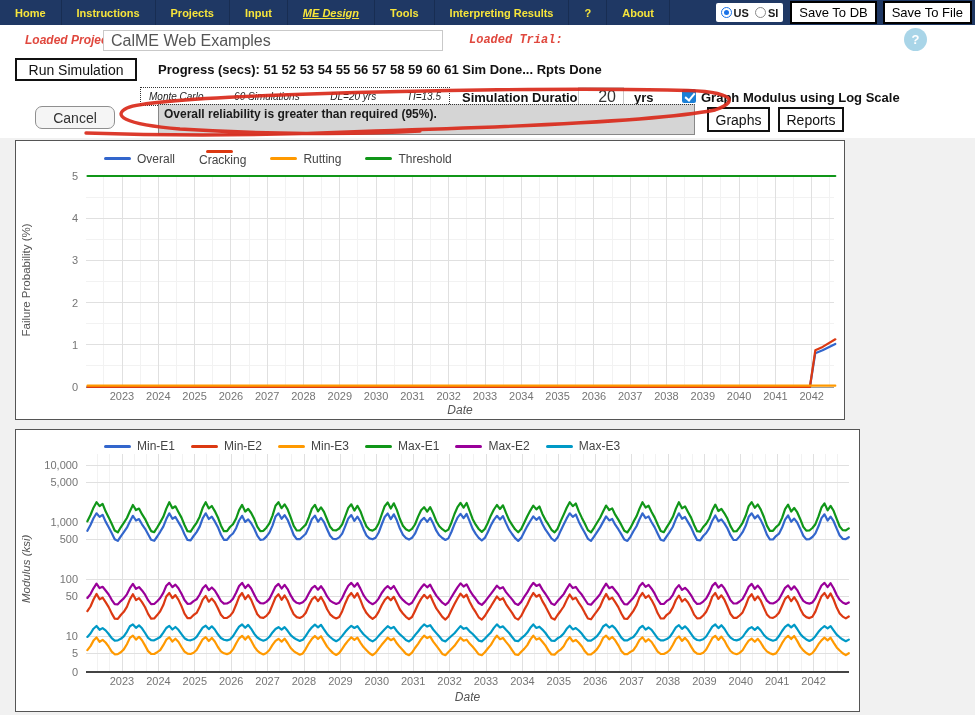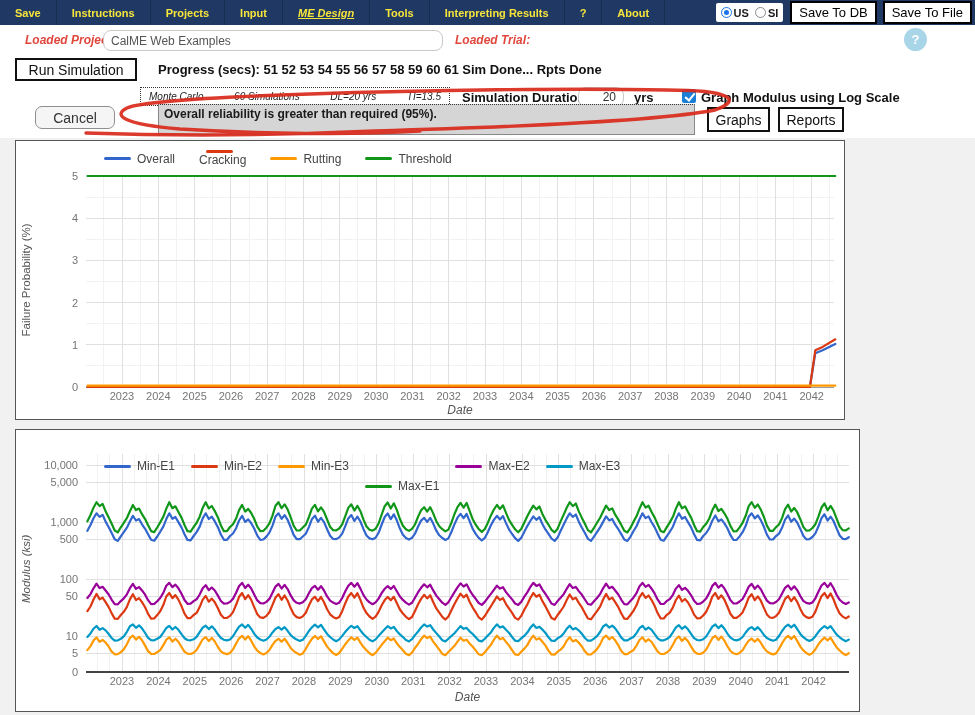--- a/index.html
+++ b/index.html
@@ -13,21 +13,21 @@
   .nav-item.me-design { font-style:italic; text-decoration:underline; }
   .unit-box { background:#ffffff; border-radius:2px; margin:3px 4px; display:flex; align-items:center; padding:0 5px; gap:2px; }
   .radio { width:11px; height:11px; border-radius:50%; border:1px solid #8a8a8a; background:#fff; position:relative; }
   .radio.checked { border-color:#1a73e8; }
   .radio.checked::after { content:""; position:absolute; left:2px; top:2px; width:5px; height:5px; border-radius:50%; background:#1a73e8; }
   .unit-label { font-size:11px; font-weight:bold; color:#1a1a1a; }
   .save-btn { background:#ffffff; border:2px solid #000; color:#000; font-weight:normal; font-size:13px; margin:1px 3px; padding:0 7px; display:flex; align-items:center; cursor:pointer; white-space:nowrap; }
 
   
   .red-label { position:absolute; color:#e0483e; font-style:italic; font-weight:bold; font-size:12px; }
-  .text-input { position:absolute; border:1px solid #c9c9c9; border-radius:8px; height:21px; font-family:"Liberation Sans",sans-serif; font-size:12px; color:#555; padding:0 7px; background:#fff; }
+  .text-input { position:absolute; border:1px solid #c9c9c9; border-radius:0; height:21px; font-family:"Liberation Sans",sans-serif; font-size:16px; color:#555; padding:0 7px; background:#fff; }
   .help-circle { position:absolute; left:904px; top:28px; width:23px; height:23px; border-radius:50%; background:#a9d5e8; color:#fff; font-weight:bold; font-size:13px; display:flex; align-items:center; justify-content:center; cursor:pointer; }
 
   
   .btn-black { position:absolute; background:#fff; border:2px solid #111; font-family:"Liberation Sans",sans-serif; font-size:14px; color:#111; cursor:pointer; }
   .progress-text { position:absolute; left:158px; top:62px; font-size:13px; font-weight:bold; color:#111; }
   .monte-box { position:absolute; left:140px; top:87px; width:310px; height:19px; border:1.5px dotted #333; display:flex; align-items:center; justify-content:space-between; padding:0 8px; }
   .monte-box span { font-size:10px; font-weight:normal; font-style:italic; color:#222; white-space:nowrap; }
   .bold-label { position:absolute; font-size:13px; font-weight:bold; color:#111; }
   .checkbox { position:absolute; left:682px; top:89px; width:14px; height:14px; background:#1a7fd6; border-radius:2px; cursor:pointer; }
   .checkbox::after { content:""; position:absolute; left:4.5px; top:1.5px; width:4px; height:8px; border:solid #fff; border-width:0 2px 2px 0; transform:rotate(40deg); }
@@ -46,21 +46,21 @@
   svg.chart { position:absolute; left:0; top:0; }
 </style>
 </head>
 <body>
 
 <div id="app">
   <div class="top-section">
 
     <div class="navbar">
       <div id="nav-items" style="display:flex;">
-          <div class="nav-item">Save</div>
+          <div class="nav-item">Home</div>
           <div class="nav-item">Instructions</div>
           <div class="nav-item">Projects</div>
           <div class="nav-item">Input</div>
           <div class="nav-item me-design">ME Design</div>
           <div class="nav-item">Tools</div>
           <div class="nav-item">Interpreting Results</div>
           <div class="nav-item">?</div>
           <div class="nav-item">About</div>
         </div>
       <div style="flex:1"></div>
@@ -69,21 +69,21 @@
         <span class="unit-label">US</span>
         <span class="radio" style="margin-left:4px"></span>
         <span class="unit-label">SI</span>
       </div>
       <div class="save-btn">Save To DB</div>
       <div class="save-btn">Save To File</div>
     </div>
 
     <div class="red-label" style="left:25px; top:33px;">Loaded Project:</div>
     <input class="text-input" style="left: 103px; top: 30px; width: 340px;" value="CalME Web Examples">
-    <div class="red-label" style="left:455px; top:33px;">Loaded Trial:</div>
+    <div class="red-label" style="left:469px; top:33px;font-family:Liberation Mono, monospace;">Loaded Trial:</div>
     <div class="help-circle">?</div>
 
     <button class="btn-black" style="left:15px; top:58px; width:122px; height:23px;">Run Simulation</button>
     <div class="progress-text">Progress (secs): 51 52 53 54 55 56 57 58 59 60 61 Sim Done... Rpts Done</div>
 
     <div class="monte-box">
       <span>Monte Carlo</span>
       <span>60 Simulations</span>
       <span>DL=20 yrs</span>
       <span>TI=13.5</span>
@@ -327,21 +327,21 @@
           <span class="legend-label">Min-E1</span>
         </div>
         <div class="legend-item" style="margin-right: 16px;">
           <div class="legend-swatch" style="background: rgb(220, 57, 18);"></div>
           <span class="legend-label">Min-E2</span>
         </div>
         <div class="legend-item" style="margin-right: 16px;">
           <div class="legend-swatch" style="background: rgb(255, 153, 0);"></div>
           <span class="legend-label">Min-E3</span>
         </div>
-        <div class="legend-item" style="margin-right: 16px; margin-top: 40px;">
+        <div class="legend-item" style="margin-right: 16px;">
           <div class="legend-swatch" style="background: rgb(16, 150, 24);"></div>
           <span class="legend-label">Max-E1</span>
         </div>
         <div class="legend-item" style="margin-right: 16px;">
           <div class="legend-swatch" style="background: rgb(153, 0, 153);"></div>
           <span class="legend-label">Max-E2</span>
         </div>
         <div class="legend-item" style="margin-right: 16px;">
           <div class="legend-swatch" style="background: rgb(0, 153, 198);"></div>
           <span class="legend-label">Max-E3</span>

